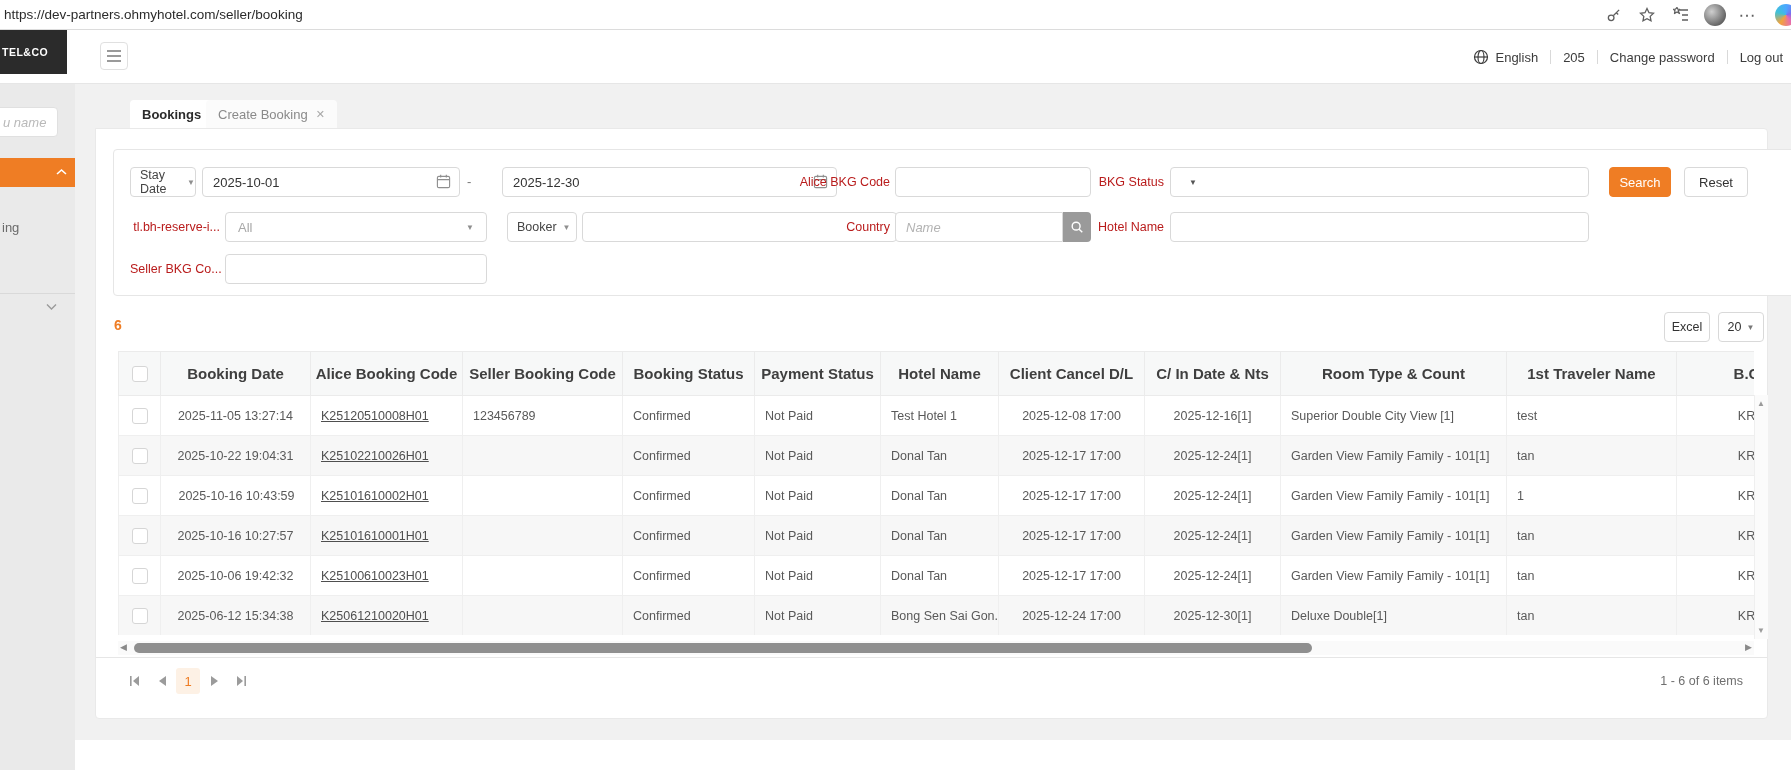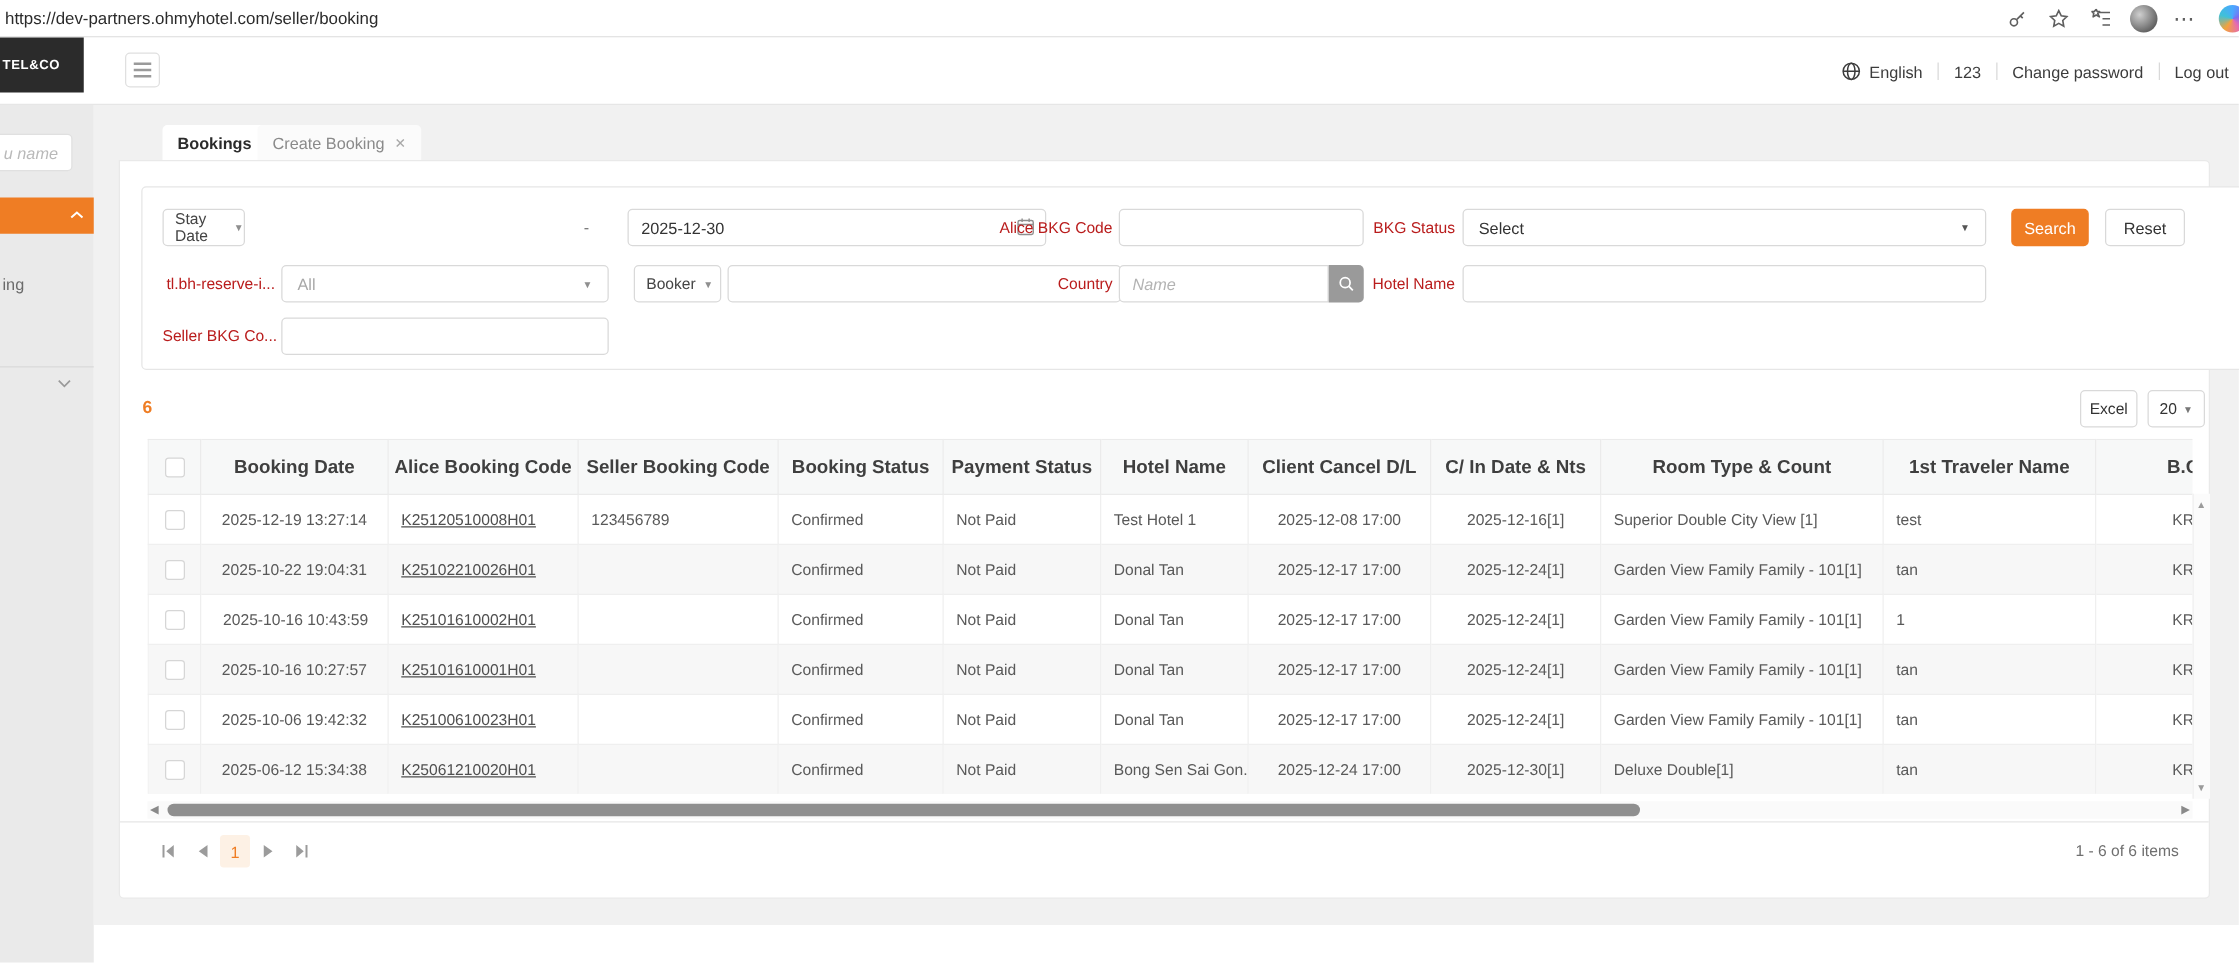--- a/index.html
+++ b/index.html
@@ -154,21 +154,21 @@
   <div id="header-right" class="abs">
     <span id="lang-item">
       <svg width="16" height="16" viewBox="0 0 16 16" fill="none" stroke="#3c3c3c" stroke-width="1.2">
         <circle cx="8" cy="8" r="6.5"></circle>
           <ellipse cx="8" cy="8" rx="3" ry="6.5"></ellipse>
           <path d="M1.5 8h13"></path>
         </svg>
       <span>English</span>
     </span>
     <span class="hsep"></span>
-    <span>123</span>
+    <span>205</span>
     <span class="hsep"></span>
     <span>Change password</span>
     <span class="hsep"></span>
     <span>Log out</span>
   </div>
 </div>
 
 <div id="content-bg" class="abs"></div>
 <div id="sidebar" class="abs">
   <input id="side-search" class="abs" placeholder="u name" style="">
@@ -195,38 +195,46 @@
   <span class="tab-close">✕</span>
 </div>
 
 <div id="card" class="abs">
 
   <div id="filter-box" class="abs">
 
     <div class="ctl sel" style="left:16px; top:17px; width:66px; padding-left:9px">
       <span>Stay Date</span>
       <span class="caret">▼</span>
+    </div>
+    <div class="ctl" style="left:88px; top:17px; width:258px">
+      <input class="txt" value="2025-10-01" style="">
+      <span class="cal-icon">
+        <svg width="15" height="15" viewBox="0 0 16 16" fill="none" stroke="#8f8f8f" stroke-width="1.2">
+          <rect x="1.5" y="2.5" width="13" height="12" rx="1.5"></rect>
+            <path d="M1.5 6h13M5 .8v3M11 .8v3"></path>
+          </svg>
+      </span>
     </div>
     <span class="dash" style="left:353px; top:17px">-</span>
     <div class="ctl" style="left:388px; top:17px; width:335px">
       <input class="txt" value="2025-12-30" style="">
       <span class="cal-icon">
         <svg width="15" height="15" viewBox="0 0 16 16" fill="none" stroke="#8f8f8f" stroke-width="1.2">
           <rect x="1.5" y="2.5" width="13" height="12" rx="1.5"></rect>
             <path d="M1.5 6h13M5 .8v3M11 .8v3"></path>
           </svg>
       </span>
     </div>
     <span class="flabel" style="left:610px; top:17px; width:166px">Alice BKG Code</span>
     <div class="ctl" style="left:781px; top:17px; width:196px">
       <input class="txt" style="">
     </div>
     <span class="flabel" style="left:900px; top:17px; width:150px">BKG Status</span>
     <div class="ctl sel" style="left:1056px; top:17px; width:419px; padding:0 12px">
-      <span style="flex:1; font-size:13px; color:#333">Select</span>
       <span class="caret" style="color:#555">▼</span>
     </div>
     <button id="search-btn" class="abs">Search</button>
     <button id="reset-btn" class="abs">Reset</button>
 
     <span class="flabel" style="left:16px; top:62px; width:90px">tl.bh-reserve-i...</span>
     <div class="ctl sel" style="left:111px; top:62px; width:262px; padding:0 12px">
       <span style="flex:1; color:#a8a8a8; font-size:13px">All</span>
       <span class="caret">▼</span>
     </div>
@@ -283,21 +291,21 @@
             <th style="width: 226px;">Room Type &amp; Count</th>
             <th style="width: 170px;">1st Traveler Name</th>
             <th style="width: 140px;">B.C</th>
           </tr>
         </thead>
       <tbody id="t-body">
           <tr>
             <td style="text-align: center;">
               <div class="cb"></div>
             </td>
-            <td style="text-align: center;">2025-12-19 13:27:14</td>
+            <td style="text-align: center;">2025-11-05 13:27:14</td>
             <td style="text-align: left;"><span class="code-link">K25120510008H01</span></td>
             <td style="text-align: left;">123456789</td>
             <td style="text-align: left;">Confirmed</td>
             <td style="text-align: left;">Not Paid</td>
             <td style="text-align: left;">Test Hotel 1</td>
             <td style="text-align: center;">2025-12-08 17:00</td>
             <td style="text-align: center;">2025-12-16[1]</td>
             <td style="text-align: left; margin-left: 28px;">Superior Double City View [1]</td>
             <td style="text-align: left;">test</td>
             <td style="text-align: center;">KR</td>

